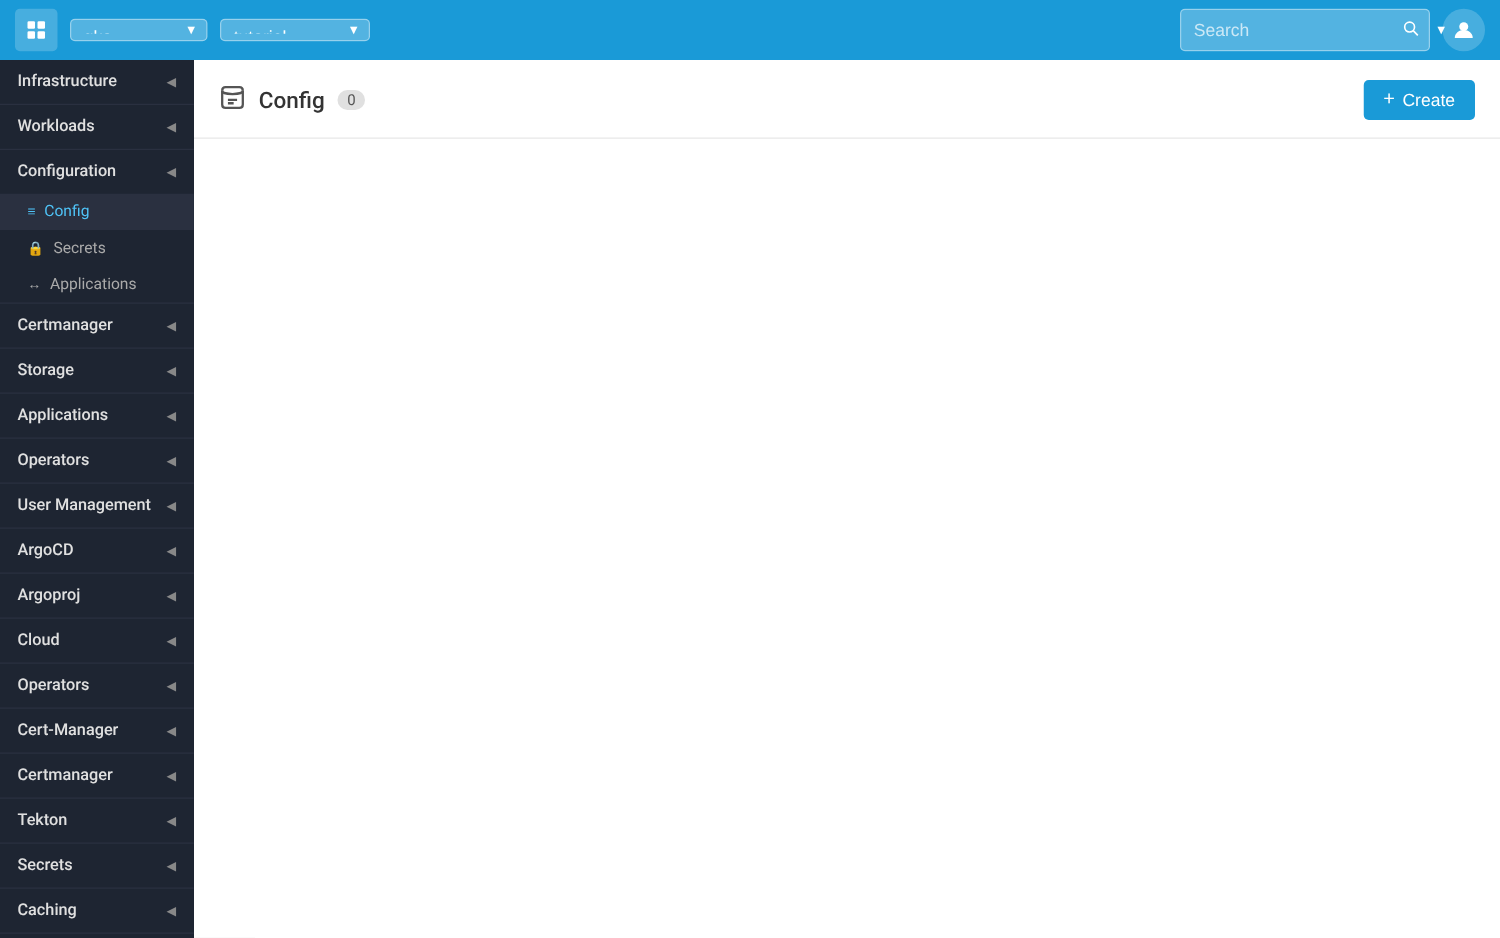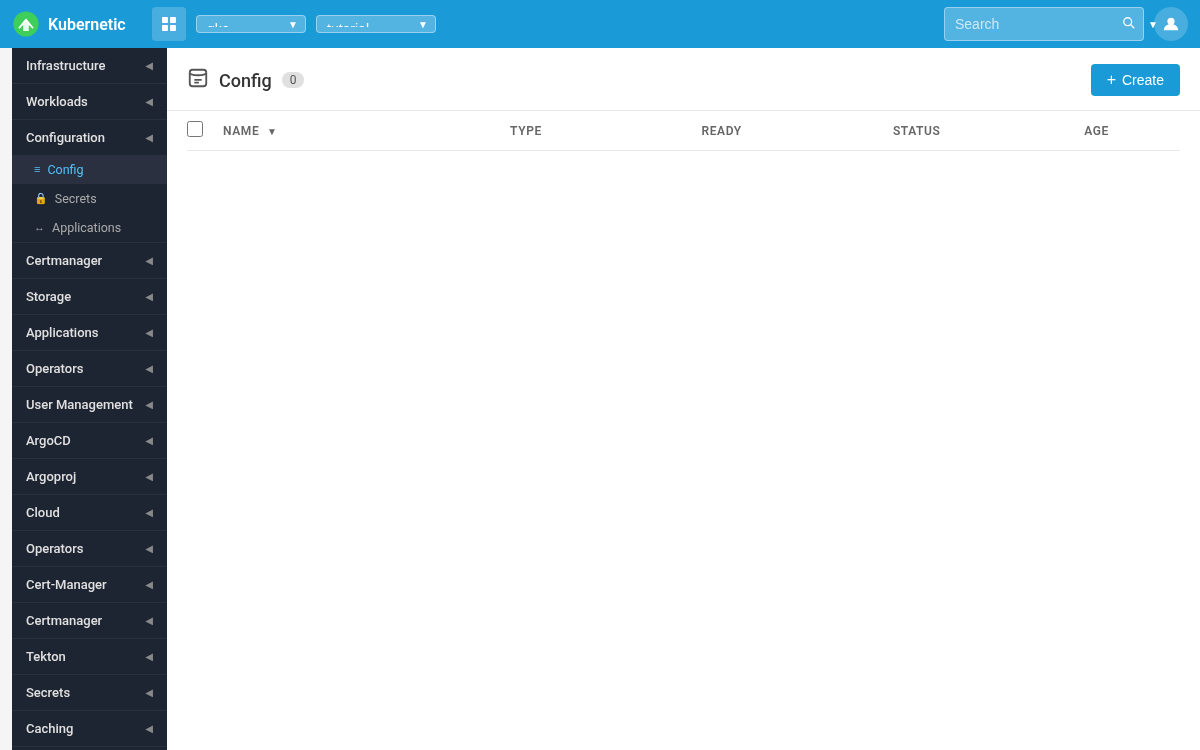--- a/index.html
+++ b/index.html
@@ -107,21 +107,20 @@
       cursor: pointer;
       color: white;
       font-size: 16px;
     }
 
     
     .layout {
       display: flex;
       flex: 1;
       overflow: hidden;
-      margin-left: 12px;
     }
 
     
     .sidebar {
       width: 155px;
       background: #1e2532;
       color: #ccc;
       flex-shrink: 0;
       overflow-y: auto;
       font-size: 13px;
@@ -264,28 +263,20 @@
       background: #f0f0f0;
       padding: 1px 5px;
       border-radius: 3px;
       font-size: 14px;
     }
   </style>
 </head>
 <body>
 
 <nav class="topnav">
-  <div class="brand">
-    <svg class="brand-logo" viewBox="0 0 40 40" fill="none">
-      <circle cx="20" cy="20" r="18" fill="#3ecf5a"></circle>
-      <path d="M12 22 L20 12 L28 22 L24 22 L24 30 L16 30 L16 22 Z" fill="white" opacity="0.9"></path>
-      <path d="M10 26 L20 14 L30 26" stroke="white" stroke-width="2.5" fill="none" stroke-linejoin="round"></path>
-    </svg>
-    <span>Kubernetic</span>
-  </div>
 
   <button class="nav-icon-btn">
     <svg width="16" height="16" viewBox="0 0 16 16" fill="white">
       <rect x="1" y="1" width="6" height="6" rx="1"></rect>
         <rect x="9" y="1" width="6" height="6" rx="1"></rect>
       <rect x="1" y="9" width="6" height="6" rx="1"></rect>
         <rect x="9" y="9" width="6" height="6" rx="1"></rect>
     </svg>
   </button>
 
@@ -464,37 +455,16 @@
         <span class="page-title">Config</span>
         <span class="count-badge">0</span>
       </div>
       <button class="create-btn">
         <span style="font-size:16px;font-weight:300;">+</span>
         <span>Create</span>
       </button>
     </div>
 
     <div class="table-area">
-      <div class="table-header">
-        <div class="col-check">
-          <input type="checkbox" class="checkbox" style="">
-        </div>
-        <div class="col-name">
-          <span>NAME</span>
-          <span class="sort-icon">▼</span>
-        </div>
-        <div class="col-type">
-          <span>TYPE</span>
-        </div>
-        <div class="col-ready">
-          <span>READY</span>
-        </div>
-        <div class="col-status">
-          <span>STATUS</span>
-        </div>
-        <div class="col-age">
-          <span>AGE</span>
-        </div>
-      </div>
 
     </div>
   </main>
 </div>
 
 </body></html>

